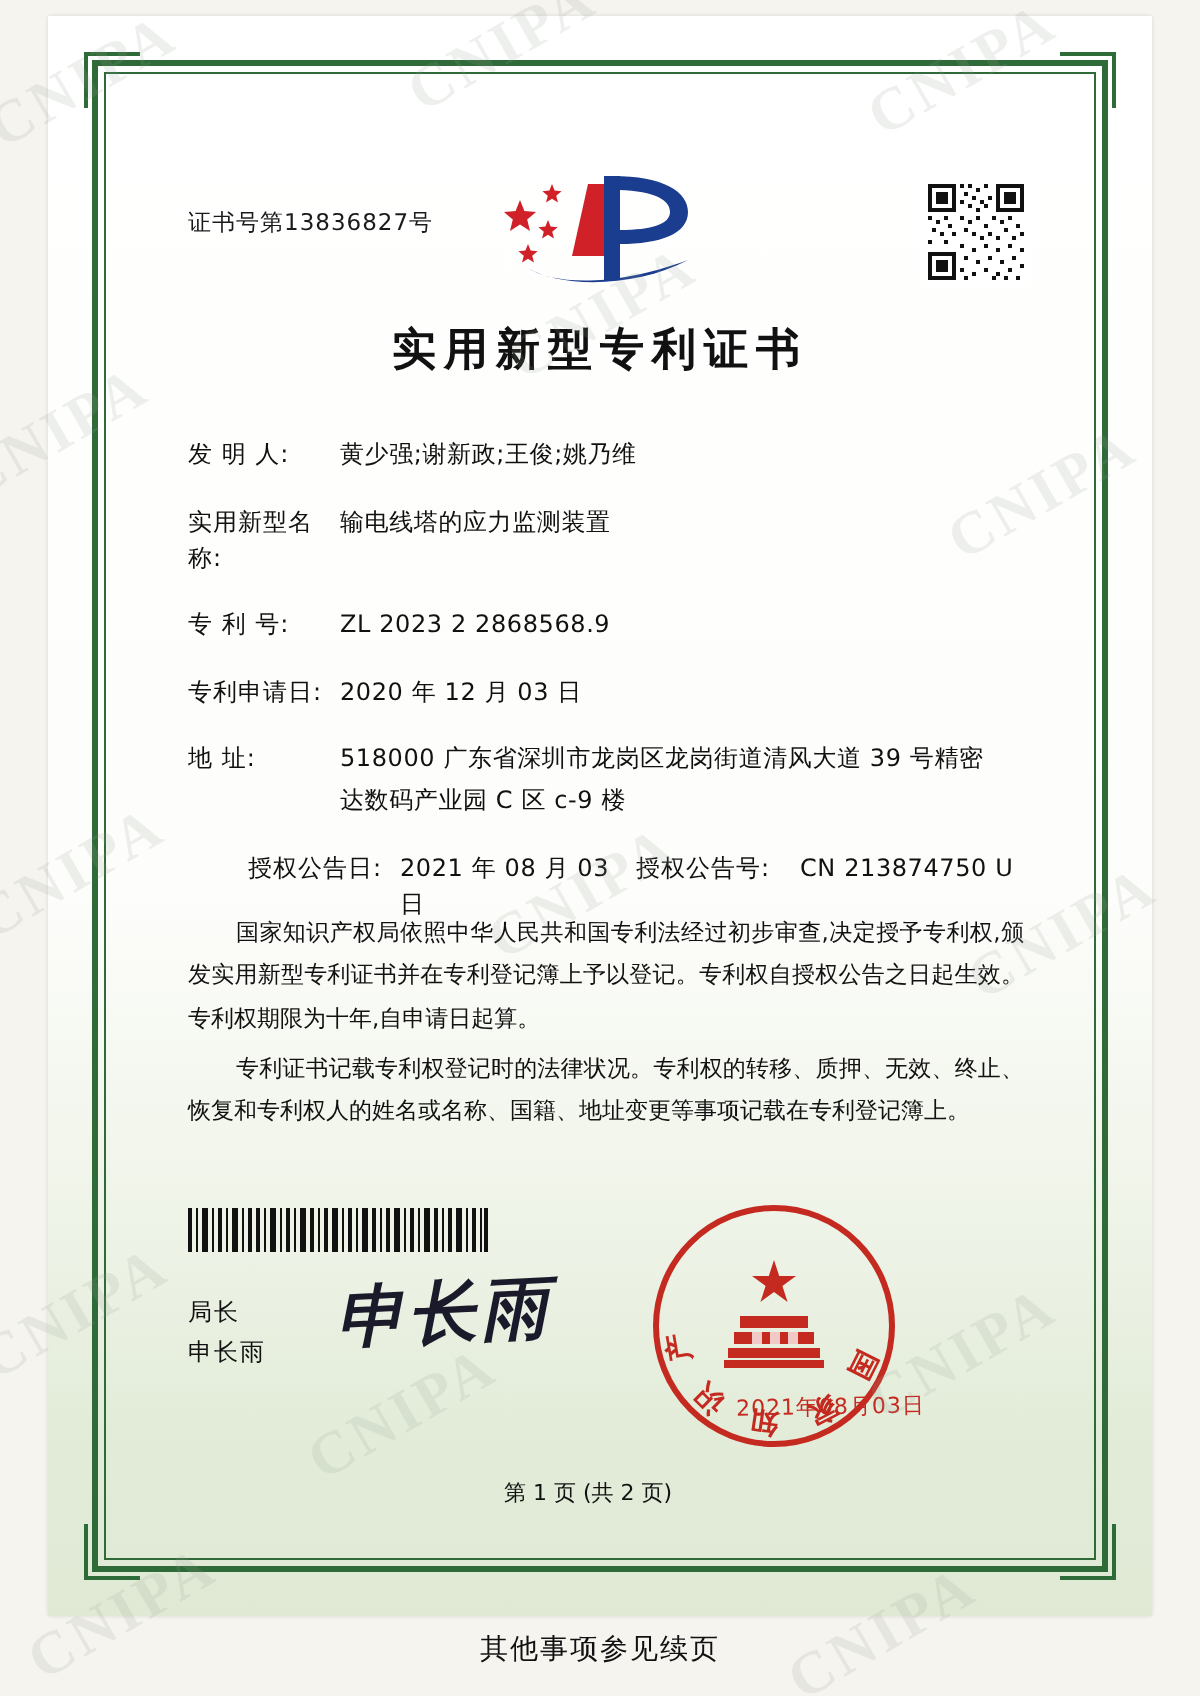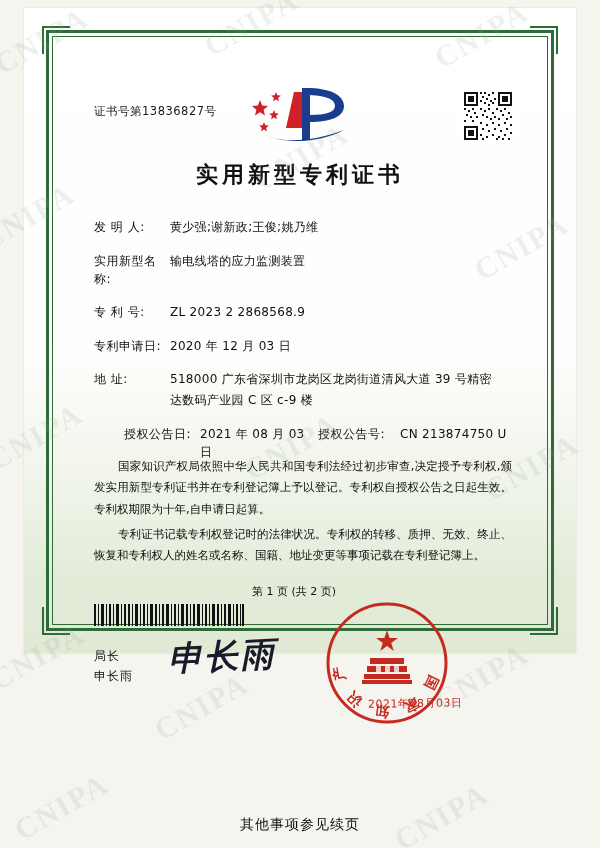--- a/index.html
+++ b/index.html
@@ -33,21 +33,21 @@
     transform: rotate(-30deg);
     white-space: nowrap;
   }
 
   
   .page {
     position: absolute;
     left: 24px;
     top: 8px;
     width: 552px;
-    height: 645px;
+    height: 800px;
     background: linear-gradient(to bottom, #ffffff 0%, #fdfdfb 55%, #eef3e7 76%, #e3ecd9 88%, #dfe9d4 100%);
     box-shadow: 0 0 2px rgba(0,0,0,0.12);
   }
   .border-outer {
     position: absolute;
     left: 22px;
     top: 22px;
     right: 22px;
     bottom: 22px;
     border: 3px solid #2f6b39;

